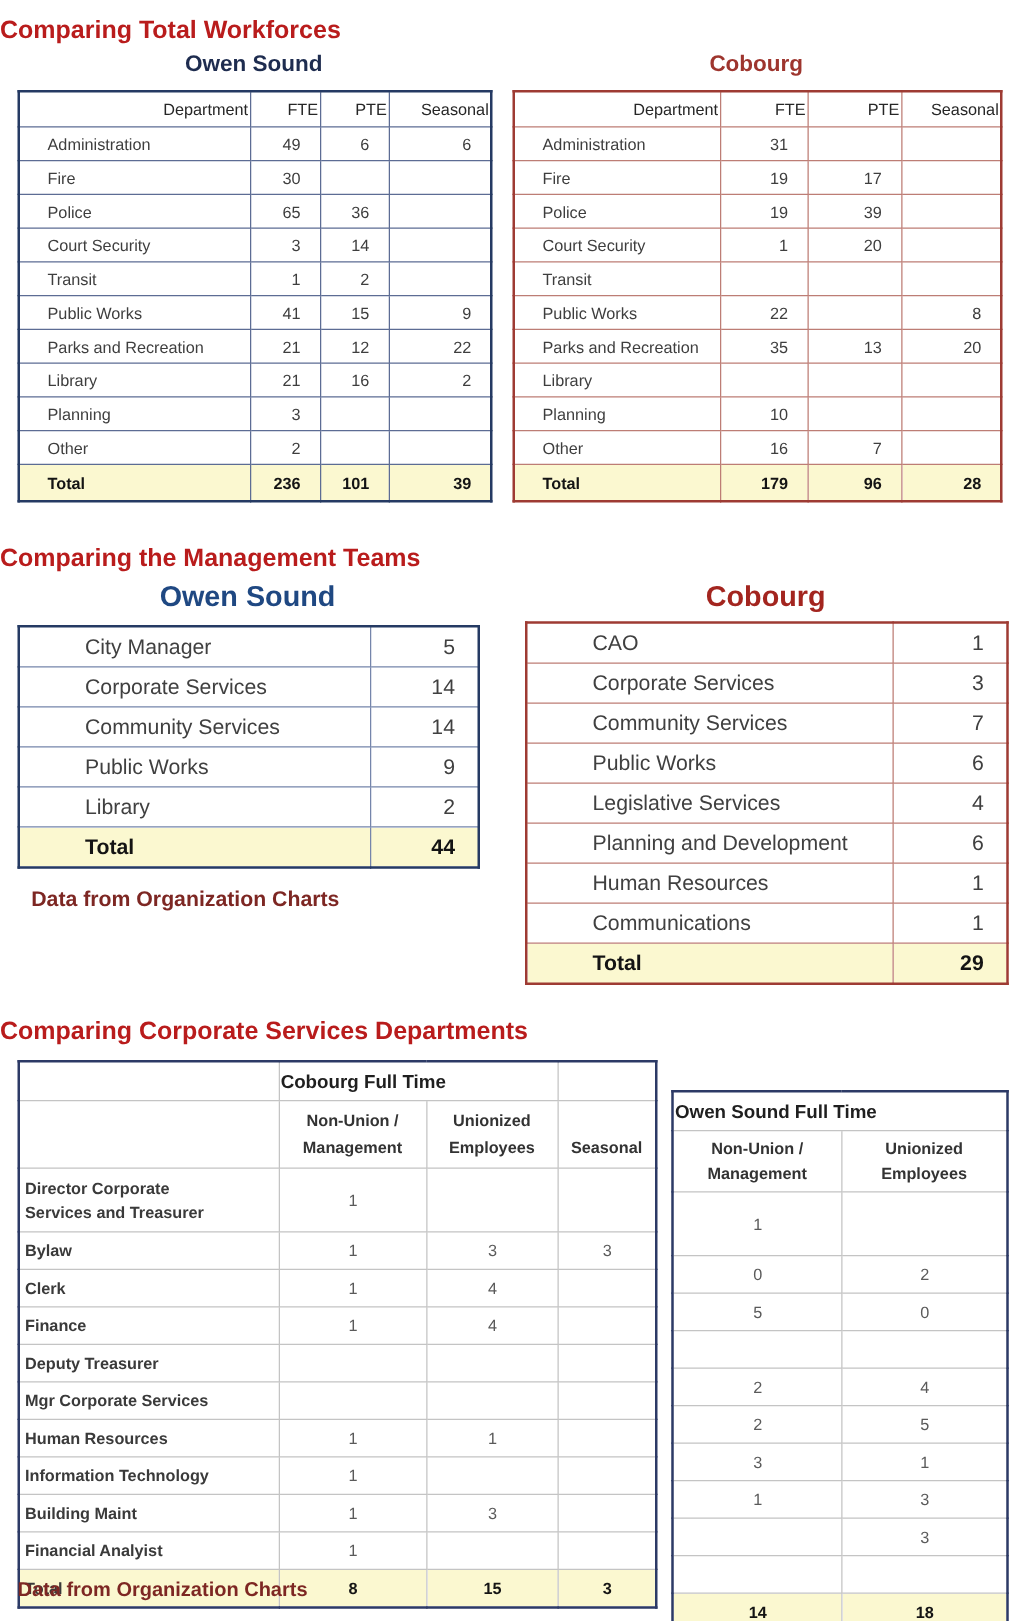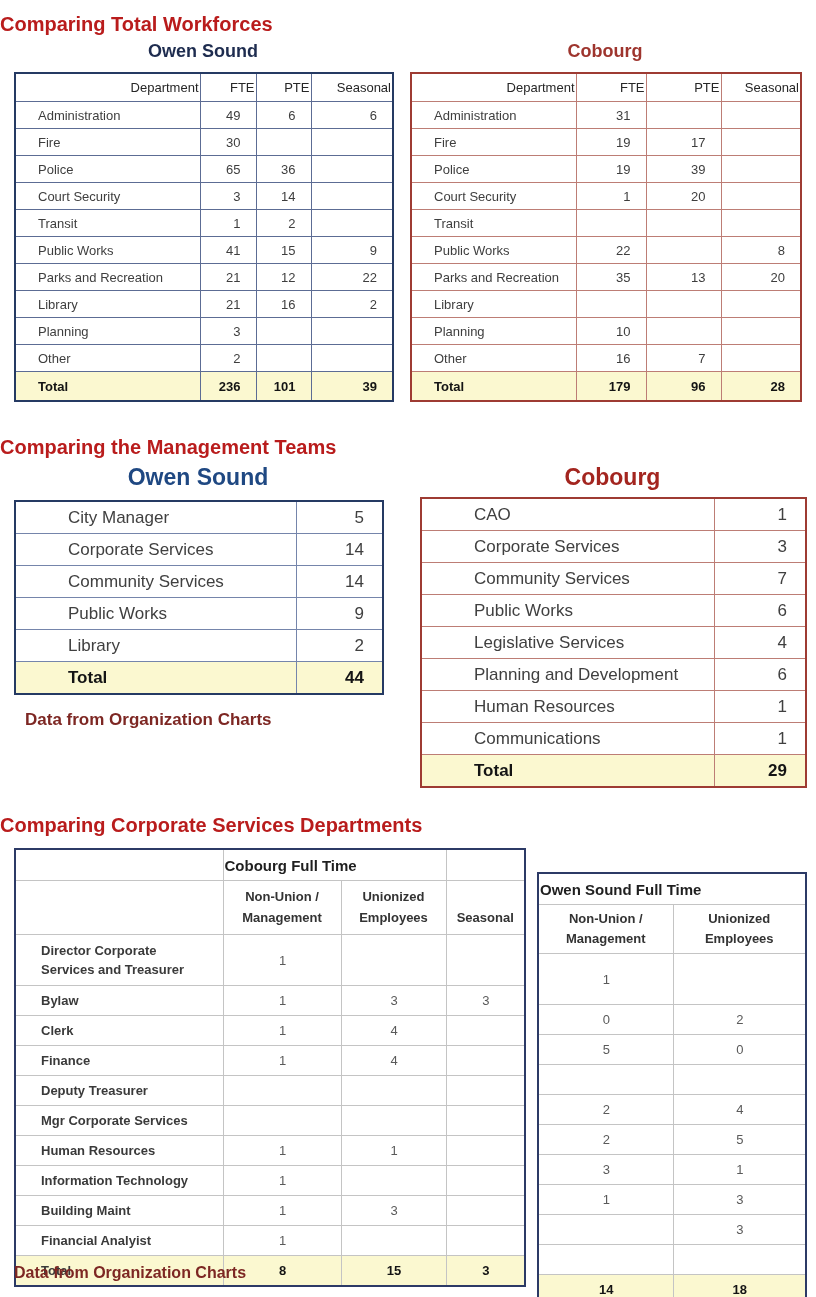--- a/index.html
+++ b/index.html
@@ -52,21 +52,21 @@
   .cs{border:2px solid #2c3a66;}
   .cs td,.cs th{border:1px solid #c4c4c4;}
   .cs tr.h1 th{height:28px;}
   .cs th.group{font-size:15px;font-weight:bold;color:#1f1f1f;text-align:left;}
   .cs tr.h2 th{height:46px;}
   .cs th.colhead{font-size:13px;font-weight:bold;color:#333333;text-align:center;
                  white-space:pre-line;vertical-align:middle;line-height:1.55;}
   .cs th.seasonal{vertical-align:bottom;padding-bottom:6px;}
   .cs tbody.body td{height:27px;}
   .cs tbody.body tr:first-child td{height:48px;}
-  .cs .lbl{font-weight:bold;color:#3a3a3a;padding-left:25px;line-height:1.5;}
+  .cs .lbl{font-weight:bold;color:#3a3a3a;padding-left:4px;line-height:1.5;}
   .cs .num{text-align:center;padding-right:0;color:#5a5a5a;}
   .cs tbody.total td{height:27px;}
   .cs tbody.total .num{color:#141414;}
 
   
   .note{position:absolute;font-weight:bold;color:#7d2723;}
   .note1{left:14px;top:375px;font-size:15px;}
   .note2{left:25px;top:710px;font-size:17px;}
   .note3{left:14px;top:1264px;font-size:16px;}
 </style>

